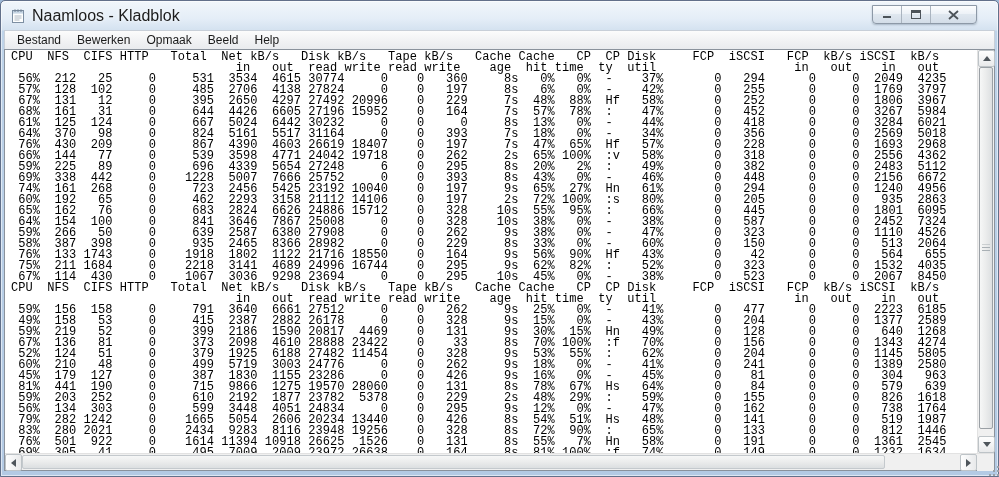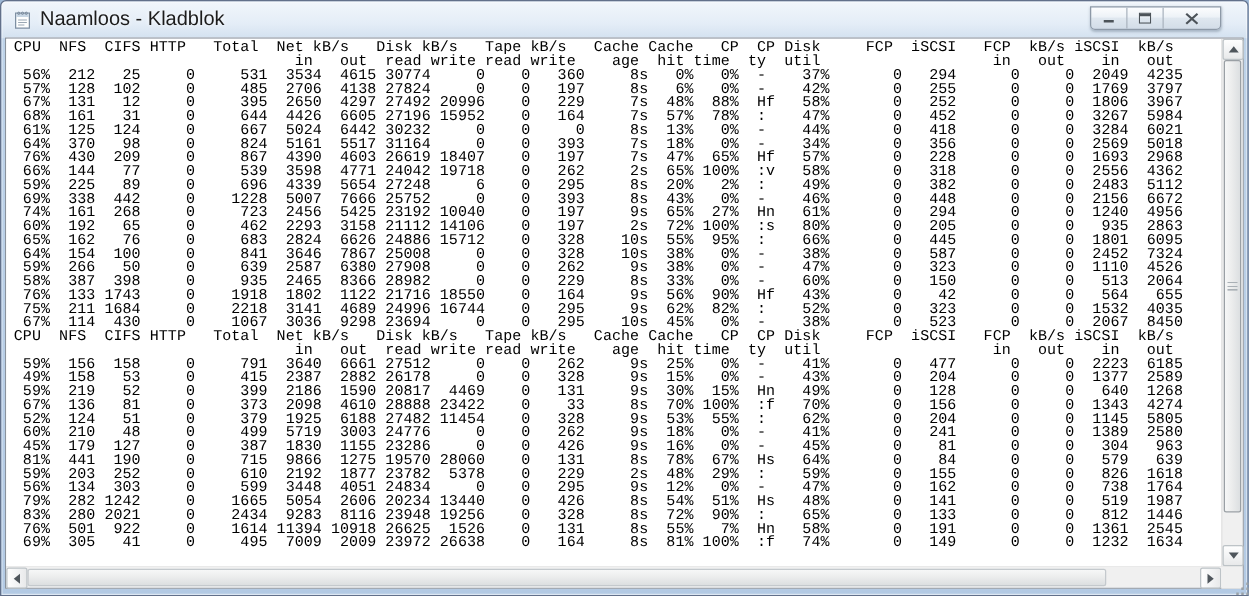--- a/index.html
+++ b/index.html
@@ -109,20 +109,27 @@
       </div>
       <div class="win-btn">
         <svg width="11" height="10" viewBox="0 0 11 10">
             <path d="M1 1 L10 9 M10 1 L1 9" stroke="#4c5359" stroke-width="1.8"></path>
           </svg>
       </div>
     </div>
   </div>
 
   <div class="app">
+    <div class="menubar">
+      <span class="mi">Bestand</span>
+      <span class="mi">Bewerken</span>
+      <span class="mi">Opmaak</span>
+      <span class="mi">Beeld</span>
+      <span class="mi">Help</span>
+    </div>
 
     <div class="client">
       <div class="content-row">
         <pre class="text">CPU  NFS  CIFS HTTP   Total  Net kB/s   Disk kB/s   Tape kB/s   Cache Cache   CP  CP Disk     FCP  iSCSI   FCP  kB/s iSCSI  kB/s
                                in   out  read write read write    age  hit time  ty  util                   in   out    in   out
  56%  212   25     0     531  3534  4615 30774     0    0   360     8s   0%   0%  -    37%       0   294      0     0  2049  4235
  57%  128  102     0     485  2706  4138 27824     0    0   197     8s   6%   0%  -    42%       0   255      0     0  1769  3797
  67%  131   12     0     395  2650  4297 27492 20996    0   229     7s  48%  88%  Hf   58%       0   252      0     0  1806  3967
  68%  161   31     0     644  4426  6605 27196 15952    0   164     7s  57%  78%  :    47%       0   452      0     0  3267  5984
  61%  125  124     0     667  5024  6442 30232     0    0     0     8s  13%   0%  -    44%       0   418      0     0  3284  6021

